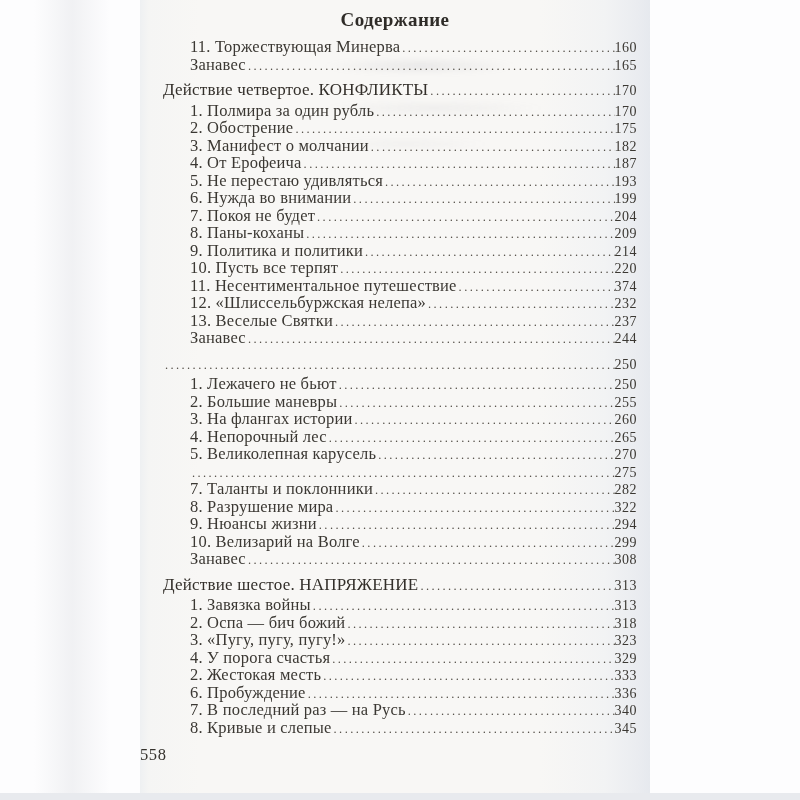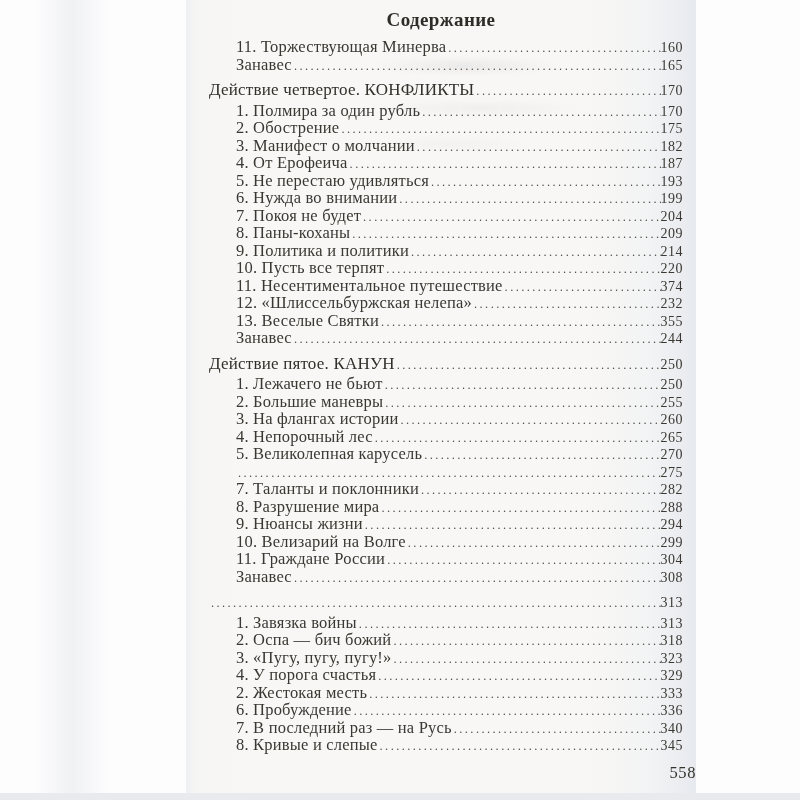--- a/index.html
+++ b/index.html
@@ -36,21 +36,20 @@
     height: 796px;
     background: linear-gradient(to right,
       #eef0f2 0px,
       #f5f5f4 9px,
       #f8f7f5 60px,
       #f8f7f5 400px,
       #f2f3f4 465px,
       #eaecf0 498px,
       #e6e9ee 510px);
     box-sizing: border-box;
-    margin-left: 46px;
   }
   
   .book-page::before {
     content: "";
     position: absolute;
     top: 44px;
     left: 140px;
     width: 280px;
     height: 140px;
     background:
@@ -119,21 +118,21 @@
   }
   .toc-page {
     flex: none;
     white-space: nowrap;
     letter-spacing: 0.5px;
     font-size: 14px;
     color: #3b3833;
   }
   .footer {
     margin-top: 9px;
-    text-align: right;
+    text-align: left;
     font-size: 16.5px;
     letter-spacing: 0.6px;
     color: #35322d;
   }
 </style>
 </head>
 <body>
 
 <div class="backdrop">
   <div class="book-page">
@@ -210,29 +209,28 @@
           <span class="toc-page">374</span>
         </div>
         <div class="toc-row">
           <span class="toc-label">12. «Шлиссельбуржская нелепа»</span>
           <span class="toc-dots"></span>
           <span class="toc-page">232</span>
         </div>
         <div class="toc-row">
           <span class="toc-label">13. Веселые Святки</span>
           <span class="toc-dots"></span>
-          <span class="toc-page">355</span>
+          <span class="toc-page">237</span>
         </div>
         <div class="toc-row">
           <span class="toc-label">Занавес</span>
           <span class="toc-dots"></span>
           <span class="toc-page">244</span>
         </div>
         <div class="toc-row heading">
-          <span class="toc-label">Действие пятое. КАНУН</span>
           <span class="toc-dots"></span>
           <span class="toc-page">250</span>
         </div>
         <div class="toc-row">
           <span class="toc-label">1. Лежачего не бьют</span>
           <span class="toc-dots"></span>
           <span class="toc-page">250</span>
         </div>
         <div class="toc-row">
           <span class="toc-label">2. Большие маневры</span>
@@ -259,43 +257,39 @@
           <span class="toc-page">275</span>
         </div>
         <div class="toc-row">
           <span class="toc-label">7. Таланты и поклонники</span>
           <span class="toc-dots"></span>
           <span class="toc-page">282</span>
         </div>
         <div class="toc-row">
           <span class="toc-label">8. Разрушение мира</span>
           <span class="toc-dots"></span>
-          <span class="toc-page">288</span>
+          <span class="toc-page">322</span>
         </div>
         <div class="toc-row">
           <span class="toc-label">9. Нюансы жизни</span>
           <span class="toc-dots"></span>
           <span class="toc-page">294</span>
         </div>
         <div class="toc-row">
           <span class="toc-label">10. Велизарий на Волге</span>
           <span class="toc-dots"></span>
           <span class="toc-page">299</span>
         </div>
         <div class="toc-row">
-          <span class="toc-label">11. Граждане России</span>
-          <span class="toc-dots"></span>
-          <span class="toc-page">304</span>
-        </div>
-        <div class="toc-row">
           <span class="toc-label">Занавес</span>
           <span class="toc-dots"></span>
           <span class="toc-page">308</span>
         </div>
         <div class="toc-row heading">
+          <span class="toc-label">Действие шестое. НАПРЯЖЕНИЕ</span>
           <span class="toc-dots"></span>
           <span class="toc-page">313</span>
         </div>
         <div class="toc-row">
           <span class="toc-label">1. Завязка войны</span>
           <span class="toc-dots"></span>
           <span class="toc-page">313</span>
         </div>
         <div class="toc-row">
           <span class="toc-label">2. Оспа — бич божий</span>

